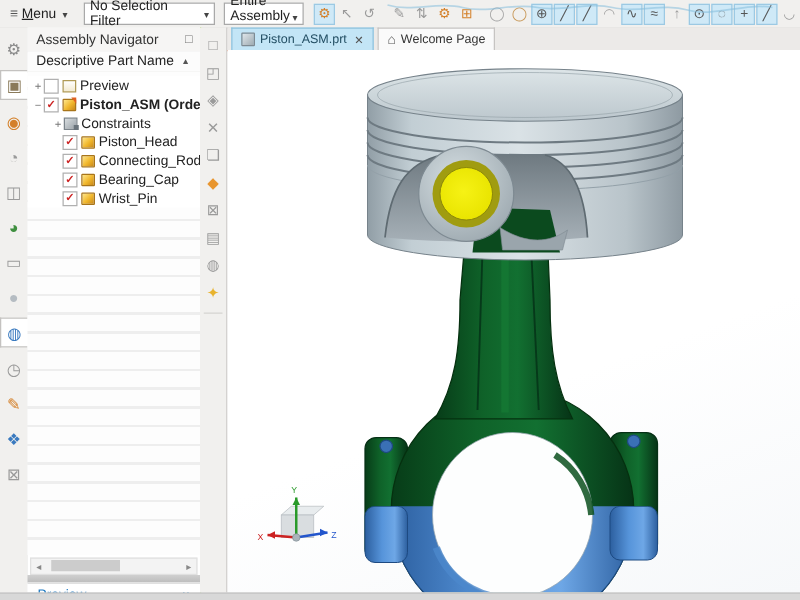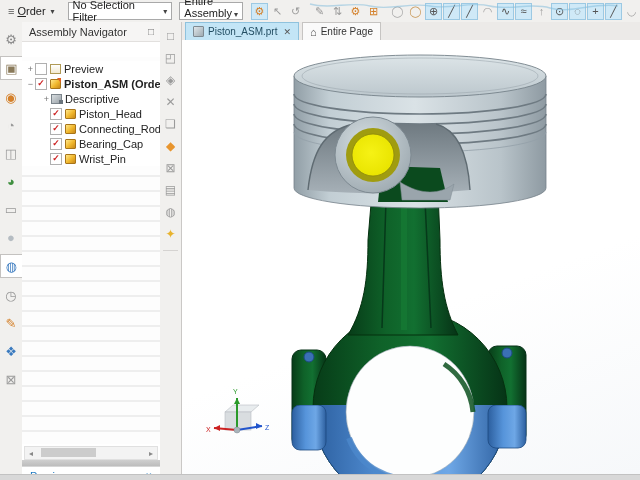--- a/index.html
+++ b/index.html
@@ -81,21 +81,21 @@
   .statusbar{position:absolute;left:0;top:474px;width:640px;height:6px;background:#d8d8d8;border-top:1px solid #c2c2c2;}
 </style>
 </head>
 <body>
 
 <div id="app">
 
   <div class="topbar">
     <div class="menu-btn">
       <span class="burger">≡</span>
-      <span class="menu-label">Order</span>
+      <span class="menu-label">Menu</span>
       <span class="caret">▾</span>
     </div>
     <div class="combo filter">
       <span>No Selection Filter</span>
       <span class="caret">▾</span>
     </div>
     <div class="combo scope">
       <span>Entire Assembly</span>
       <span class="caret">▾</span>
     </div>
@@ -144,41 +144,45 @@
     <span class="sbi" style="color: rgb(212, 128, 42);">✎</span>
     <span class="sbi" style="color: rgb(58, 122, 191);">❖</span>
     <span class="sbi" style="color: rgb(154, 154, 154);">⊠</span>
   </div>
 
   <div class="panel">
     <div class="panel-title">
       <span class="t">Assembly Navigator</span>
       <span class="w">□</span>
     </div>
+    <div class="colhead">
+      <span class="t">Descriptive Part Name</span>
+      <span class="s">▲</span>
+    </div>
     <div class="treearea">
       <div class="trow" style="top:4px;padding-left:4px;">
         <span class="expand">+</span>
         <span class="cb">
             <span class="tick"></span>
           </span>
         <span class="ticon folder"></span>
         <span class="tlabel">Preview</span>
       </div>
       <div class="trow bold" style="top:19px;padding-left:4px;">
         <span class="expand">−</span>
         <span class="cb">
             <span class="tick">✓</span>
           </span>
         <span class="ticon assembly"></span>
         <span class="tlabel">Piston_ASM (Order: Ch...</span>
       </div>
       <div class="trow" style="top:34px;padding-left:20px;">
         <span class="expand">+</span>
         <span class="ticon constraints"></span>
-        <span class="tlabel">Descriptive</span>
+        <span class="tlabel">Constraints</span>
       </div>
       <div class="trow" style="top:49px;padding-left:28px;">
         <span class="cb">
             <span class="tick">✓</span>
           </span>
         <span class="ticon cube"></span>
         <span class="tlabel">Piston_Head</span>
       </div>
       <div class="trow" style="top:64px;padding-left:28px;">
         <span class="cb">
@@ -232,21 +236,21 @@
   </div>
 
   <div class="tabbar">
     <div class="tab active">
       <span class="particon"></span>
       <span>Piston_ASM.prt</span>
       <span class="close">✕</span>
     </div>
     <div class="tab">
       <span class="home">⌂</span>
-      <span>Entire Page</span>
+      <span>Welcome Page</span>
     </div>
   </div>
 
   <div class="canvas">
     <svg width="458" height="434" viewBox="0 0 458 434">
       <defs>
         <linearGradient id="bodyGrad" x1="0" y1="0" x2="1" y2="0">
           <stop offset="0" stop-color="#919ea6"></stop>
             <stop offset="0.14" stop-color="#c2ced4"></stop>
           <stop offset="0.48" stop-color="#dae2e6"></stop>

